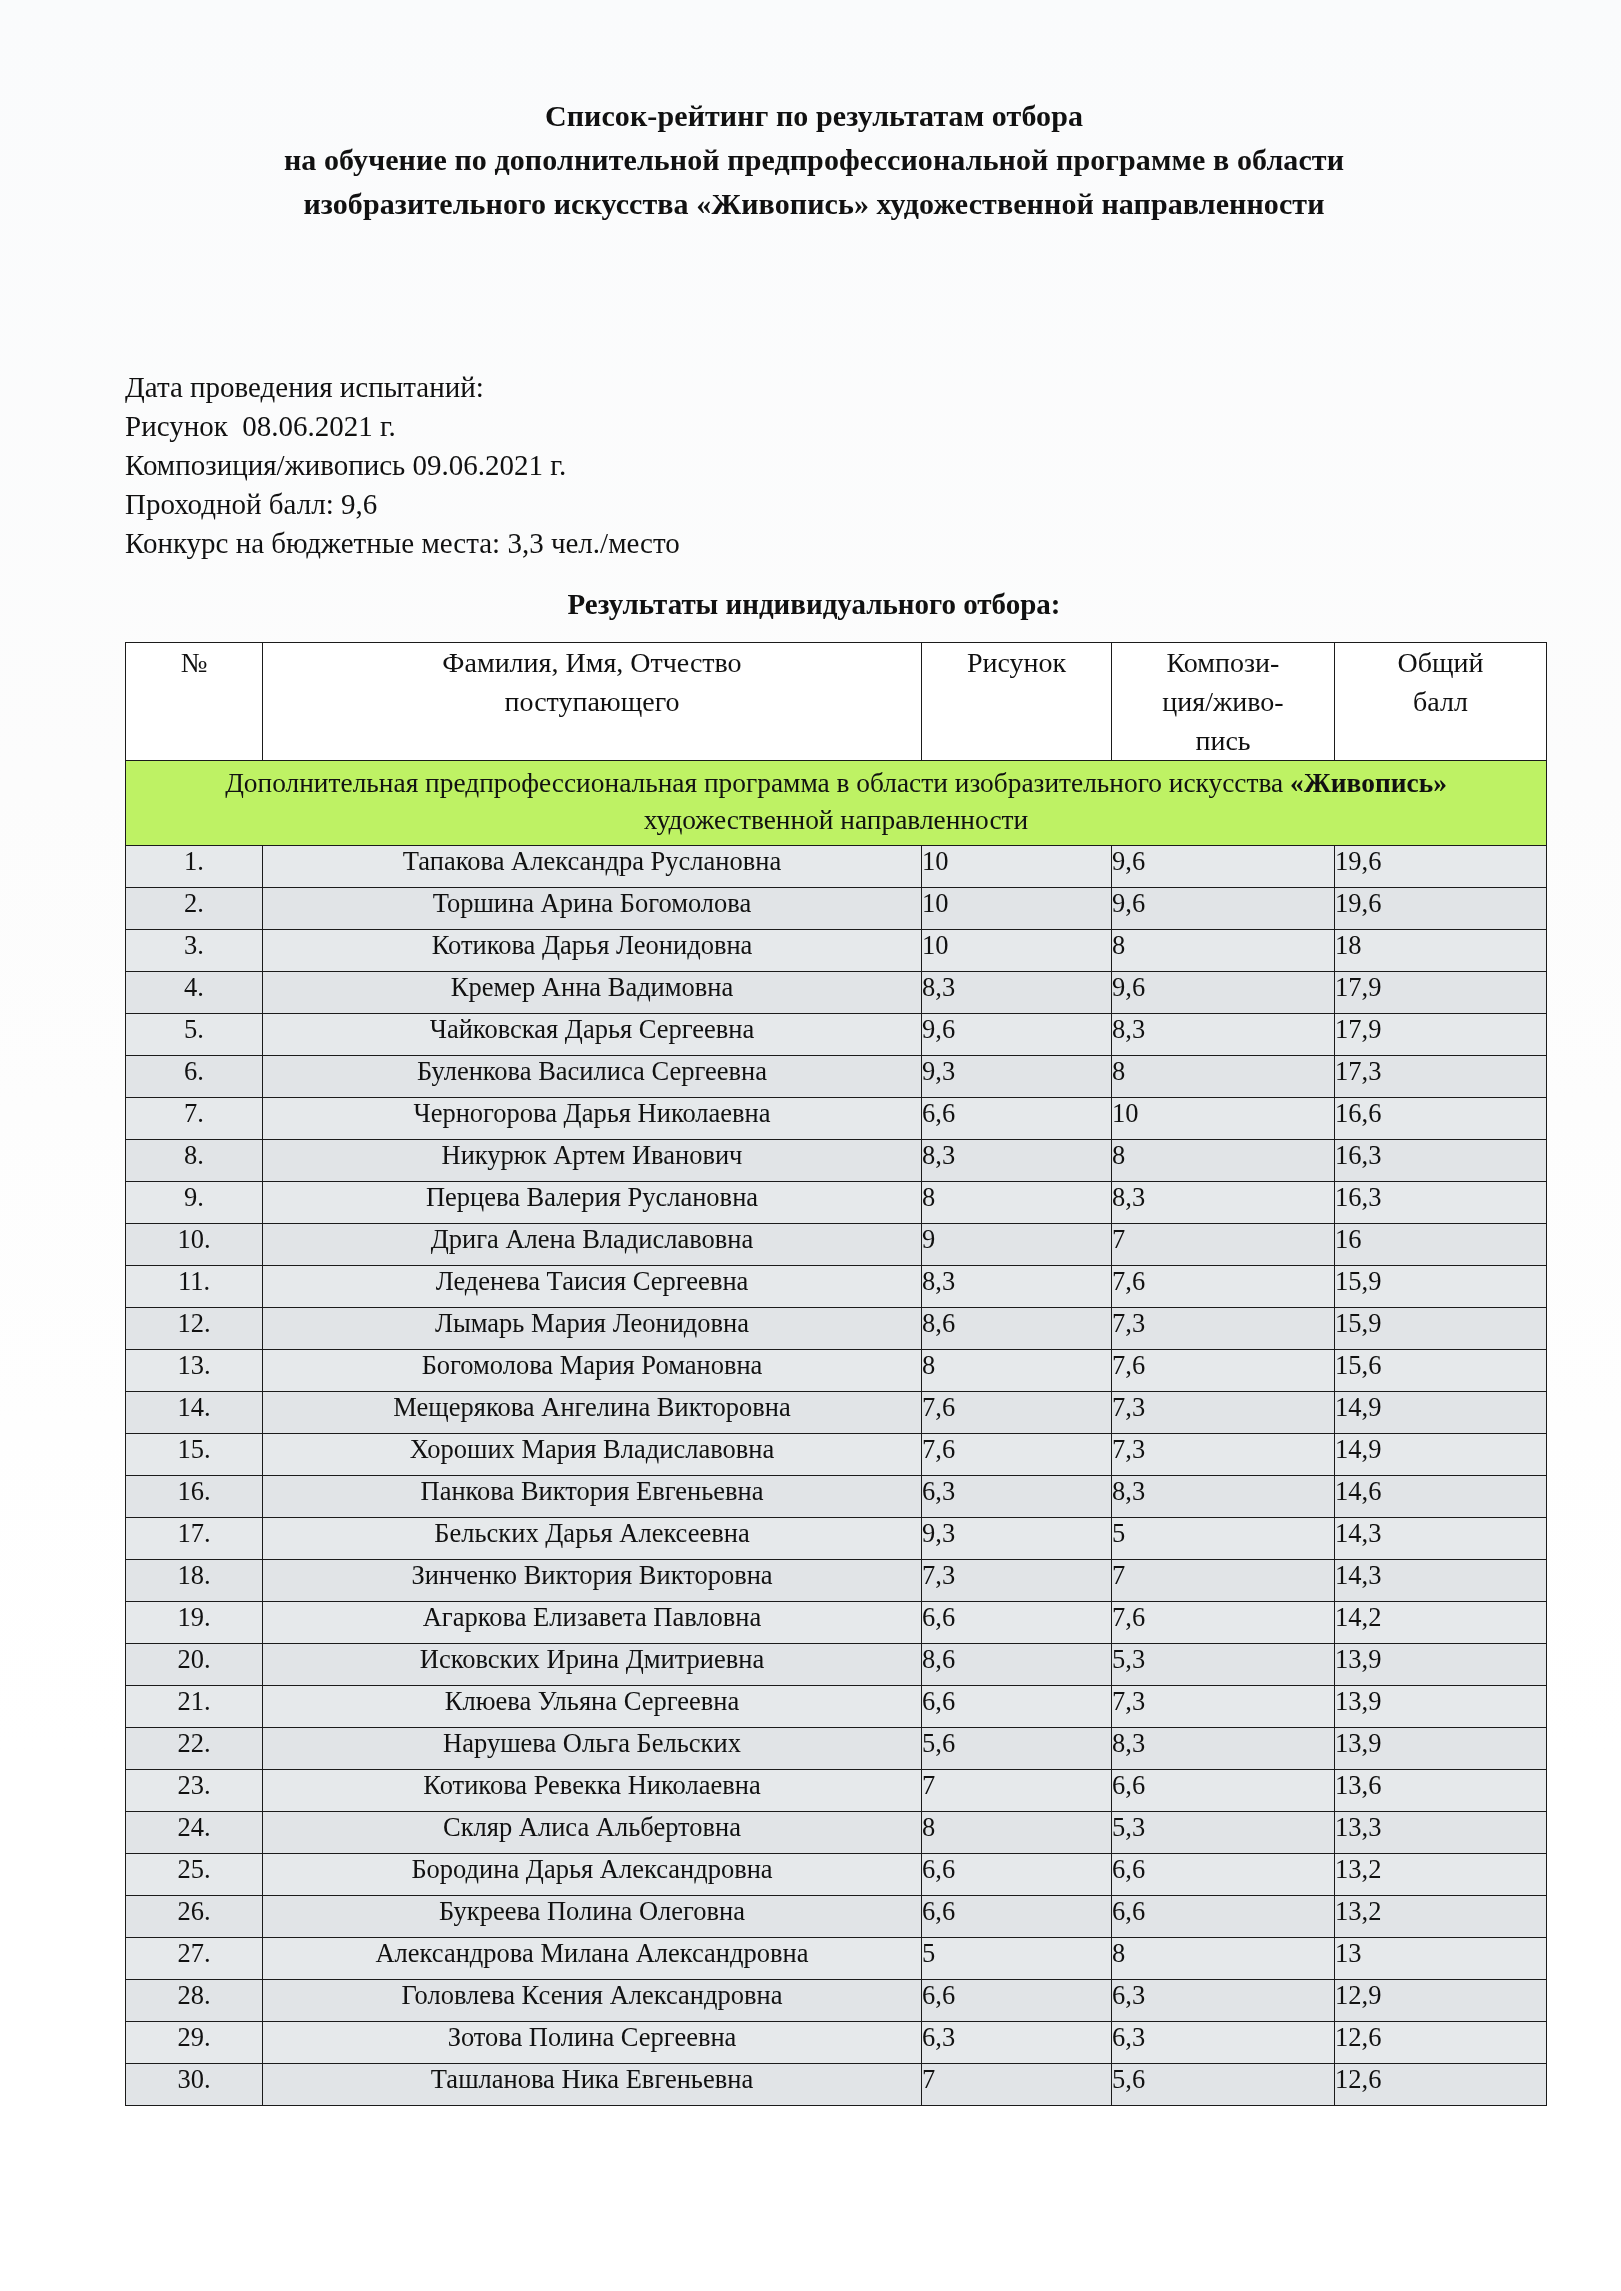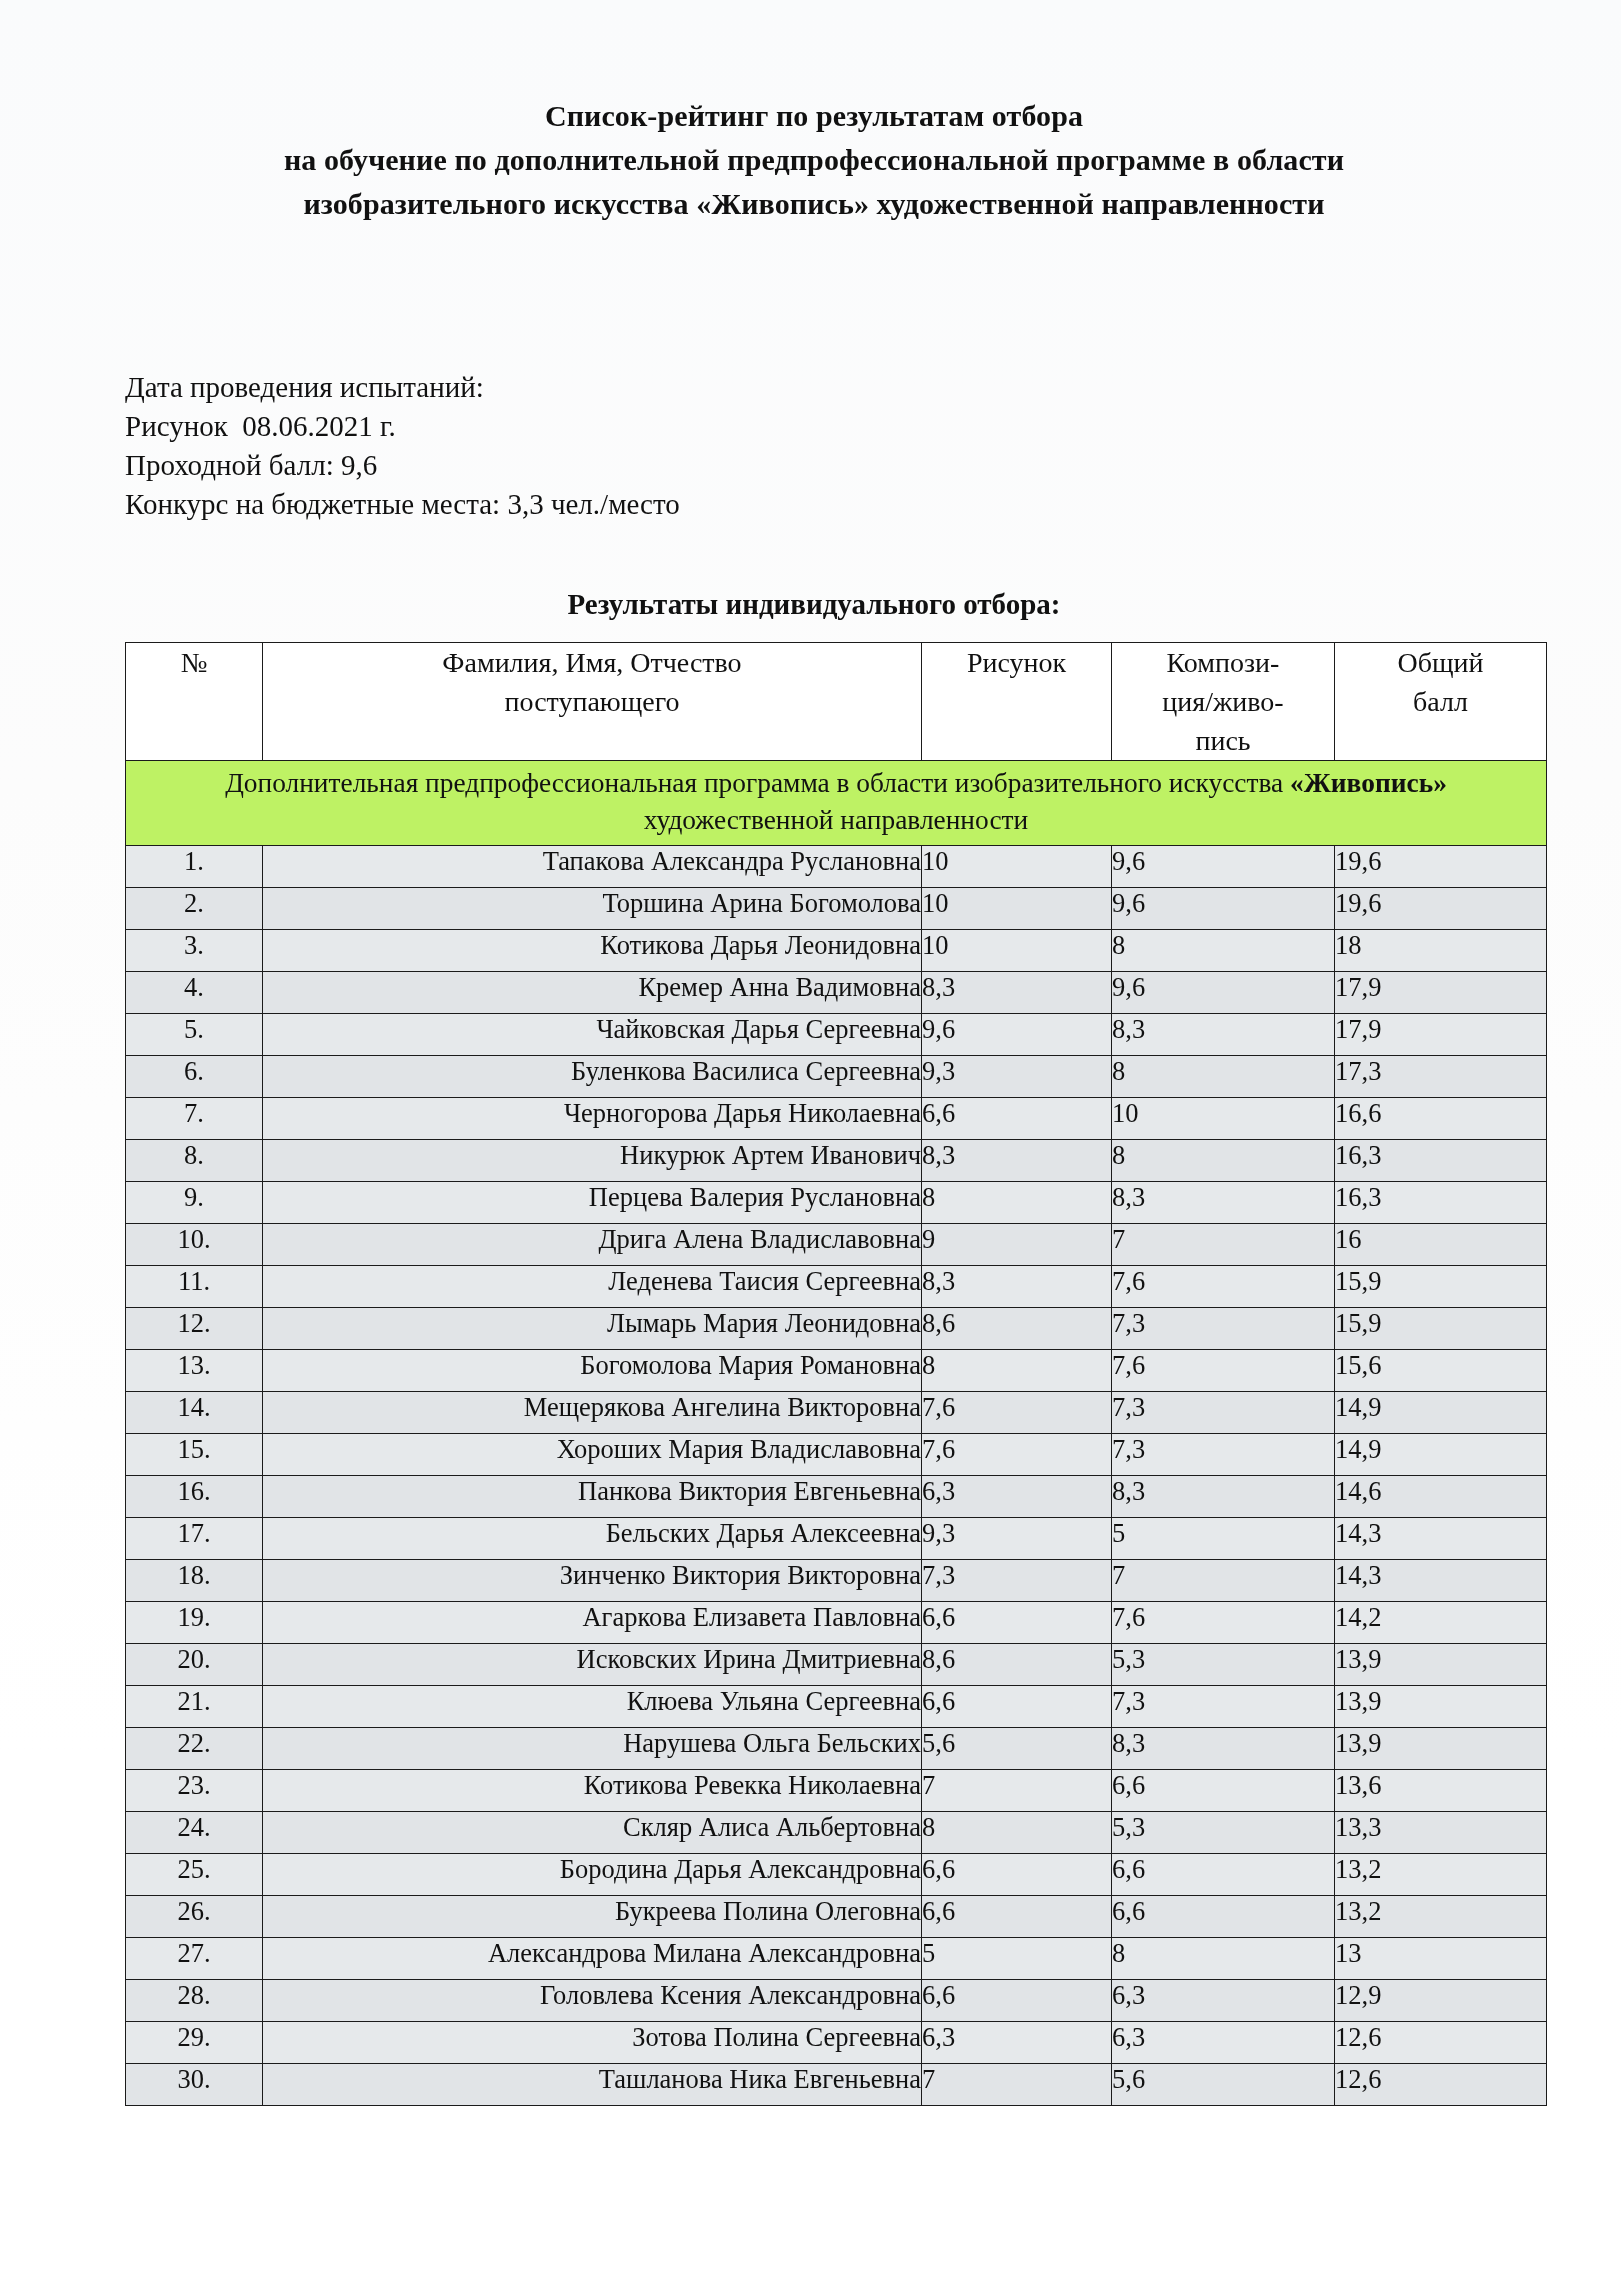--- a/index.html
+++ b/index.html
@@ -112,21 +112,21 @@
     background: #e3e6e8;
   }
   tbody.rows tr:nth-child(odd) td { background: #e6e9eb; }
   tbody.rows tr:nth-child(even) td { background: #e1e4e7; }
 
   td.cell-num {
     text-align: center;
     padding: 2px 0 3.9px 0;
   }
   td.cell-name {
-    text-align: right;
+    text-align: center;
     padding: 2px 0 3.9px 13.7px;
     white-space: nowrap;
   }
   td.cell-score {
     text-align: left;
     padding: 2px 0 3.9px 13.7px;
   }
 </style>
 </head>
 <body>
@@ -136,20 +136,21 @@
 
   <div class="title-block">
     <span class="title-line">Список-рейтинг по результатам отбора</span>
     <span class="title-line">на обучение по дополнительной предпрофессиональной программе в области</span>
     <span class="title-line">изобразительного искусства «Живопись» художественной направленности</span>
   </div>
 
   <div class="info-block">
     <span class="info-line">Дата проведения испытаний:</span>
     <span class="info-line">Рисунок  08.06.2021 г.</span>
+    <span class="info-line">Композиция/живопись 09.06.2021 г.</span>
     <span class="info-line">Проходной балл: 9,6</span>
     <span class="info-line">Конкурс на бюджетные места: 3,3 чел./место</span>
   </div>
 
   <div class="results-heading">Результаты индивидуального отбора:</div>
 
   <div class="tbl-wrap">
     <table class="rating">
       <colgroup>
         <col class="c-num">

